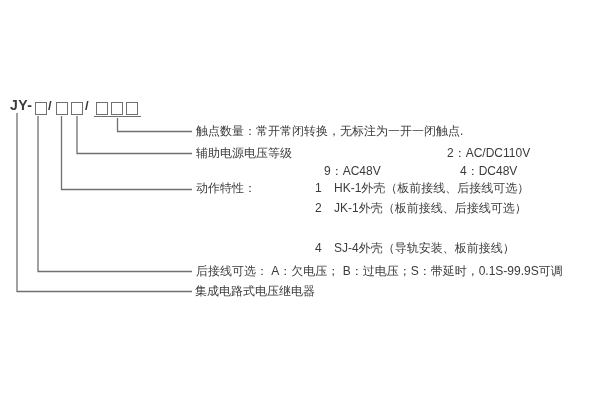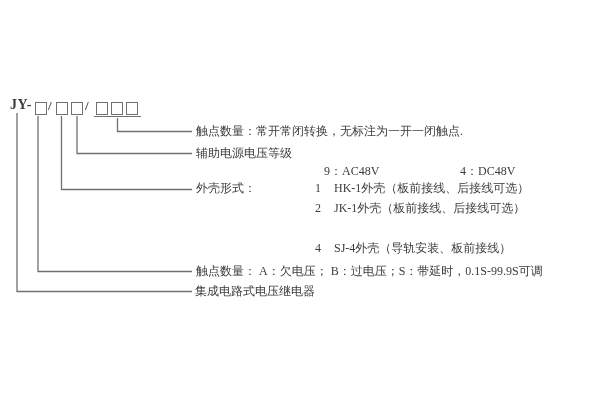--- a/index.html
+++ b/index.html
@@ -1,18 +1,18 @@
 <!DOCTYPE html>
 <html><head>
 <meta charset="utf-8">
 <style>
   html,body{margin:0;padding:0;background:#ffffff;}
   #screen{
     position:relative;width:600px;height:360px;background:#ffffff;overflow:hidden;
-    font-family:Liberation Serif, serif;color:#3b3b3b;
+    font-family:Liberation Sans, sans-serif;color:#3b3b3b;
   }
   .txt{position:absolute;font-size:12px;line-height:15px;white-space:nowrap;color:#3b3b3b;}
   .model-prefix{position:absolute;left:10px;top:97px;font-size:14px;font-weight:700;letter-spacing:.5px;color:#3b3b3b;}
   .code-box{position:absolute;width:12px;height:13px;border:1.5px solid #707070;background:#ffffff;box-sizing:border-box;top:102px;}
   .slash{position:absolute;top:98px;font-size:13px;font-weight:700;color:#3b3b3b;}
   .group-underline{position:absolute;left:94px;top:116px;width:47px;height:0;border-top:1.5px solid #707070;}
   #connectors{position:absolute;left:0;top:0;pointer-events:none;}
   .optnum{display:inline-block;}
 </style>
 </head>
@@ -35,31 +35,32 @@
     <polyline points="117.5,118 117.5,131.5 192,131.5" fill="none" stroke="#707070" stroke-width="1.3"></polyline>
     <polyline points="77,116 77,153.5 192,153.5" fill="none" stroke="#707070" stroke-width="1.3"></polyline>
     <polyline points="61.5,116 61.5,189.5 192,189.5" fill="none" stroke="#707070" stroke-width="1.3"></polyline>
     <polyline points="38,116 38,271.5 192,271.5" fill="none" stroke="#707070" stroke-width="1.3"></polyline>
     <polyline points="17,113 17,291.5 192,291.5" fill="none" stroke="#707070" stroke-width="1.3"></polyline>
   </svg>
 
   <div class="txt" style="left:196px;top:146px">辅助电源电压等级</div>
 
   <div class="txt" style="left:196px;top:124px">触点数量：常开常闭转换，无标注为一开一闭触点.</div>
+  <div class="txt" style="left:447px;top:146px">2：AC/DC110V</div>
   <div class="txt" style="left:324px;top:164px">9：AC48V</div>
   <div class="txt" style="left:460px;top:164px">4：DC48V</div>
 
-  <div class="txt" style="left:196px;top:181px">外壳形式：</div>
+  <div class="txt" style="left:196px;top:181px">动作特性：</div>
   <div class="txt" style="left:315px;top:181px">
     <span class="optnum" style="width:19px">1</span><span>HK-1外壳（板前接线、后接线可选）</span>
   </div>
   <div class="txt" style="left:315px;top:201px">
     <span class="optnum" style="width:19px">2</span><span>JK-1外壳（板前接线、后接线可选）</span>
   </div>
   <div class="txt" style="left:315px;top:241px">
     <span class="optnum" style="width:19px">4</span><span>SJ-4外壳（导轨安装、板前接线）</span>
   </div>
 
-  <div class="txt" style="left:196px;top:264px">触点数量： A：欠电压； B：过电压；S：带延时，0.1S-99.9S可调</div>
+  <div class="txt" style="left:196px;top:264px">后接线可选： A：欠电压； B：过电压；S：带延时，0.1S-99.9S可调</div>
 
   <div class="txt" style="left:195px;top:284px">集成电路式电压继电器</div>
 
 </div>
 
 </body></html>

